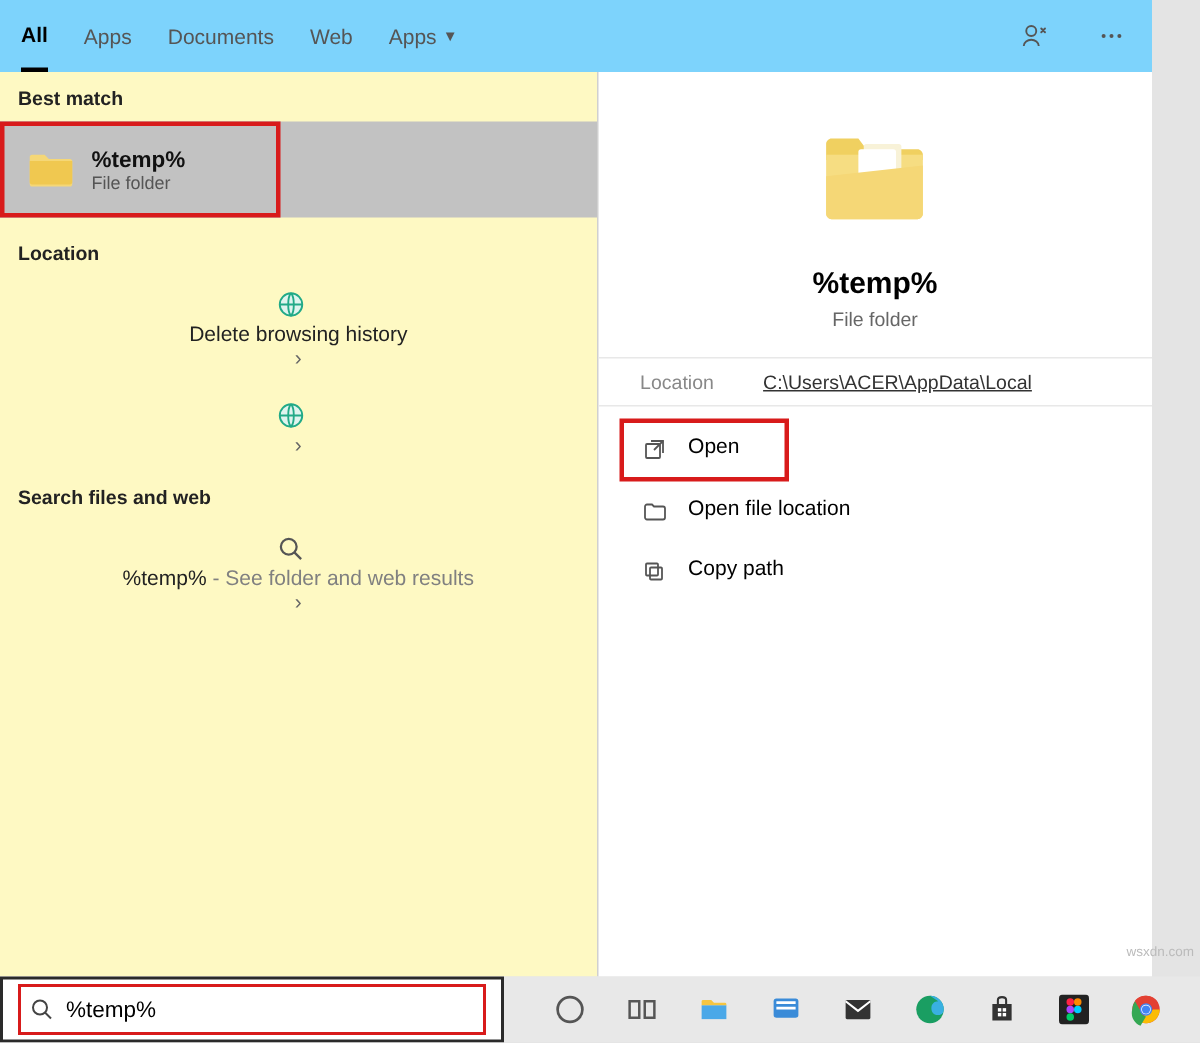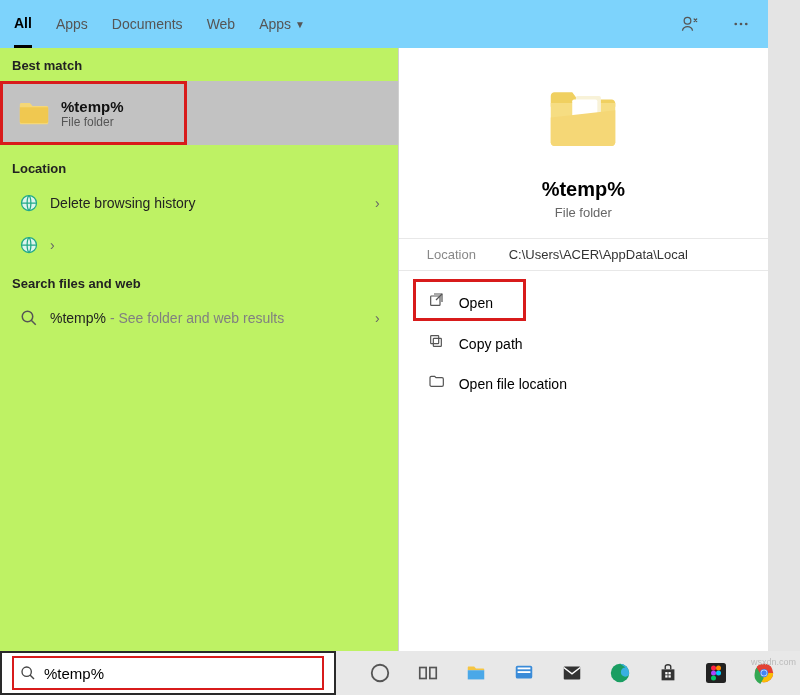--- a/index.html
+++ b/index.html
@@ -8,62 +8,62 @@
     .search-panel { width: 768px; height: 651px; background: #e4e4e4; display: flex; flex-direction: column; }
     
     .tabs { display: flex; align-items: center; background: #7dd3fc; padding: 0 14px; height: 48px; gap: 24px; }
     .tab { font-size: 14px; color: #555; cursor: pointer; height: 100%; display: flex; align-items: center; }
     .tab.active { color: #000; font-weight: 600; border-bottom: 3px solid #000; }
     .tab .chev { margin-left: 4px; font-size: 10px; }
     .tab-spacer { flex: 1; }
     .hdr-icon { color: #555; cursor: pointer; padding: 4px; }
     
     .main { flex: 1; display: flex; }
-    .left { width: 419px; background: #bef264; }
+    .left { width: 419px; background: #fef9c3; }
     .right { width: 390px; background: #fff; border-left: 1px solid #d0d0d0; display: flex; flex-direction: column; align-items: center; }
     
     .section-header { font-size: 13px; font-weight: 600; color: #222; padding: 10px 12px 6px; }
     
     .best-match { display: flex; align-items: center; background: #c2c2c2; padding: 12px 14px; border: 3px solid #d81b1b; margin: 2px 0 6px 0; width: 153px; box-sizing: content-box; }
     .left .best-match-wrap { background: #c2c2c2; }
     .bm-icon { width: 34px; height: 34px; display: flex; align-items: center; justify-content: center; }
     .bm-text { margin-left: 10px; }
     .bm-title { font-size: 15px; font-weight: 600; color: #111; }
     .bm-sub { font-size: 12px; color: #555; }
     
-    .row { display: flex; align-items: center; padding: 10px 18px; cursor: pointer; }
+    .row { display: flex; align-items: center; padding: 10px 30px; cursor: pointer; flex-direction: column; }
     .row .ric { width: 22px; height: 22px; display: flex; align-items: center; justify-content: center; margin-right: 10px; }
     .row .label { font-size: 14px; color: #222; flex: 1; }
     .row .chev { color: #666; font-size: 14px; }
     .row .sec { color: #808080; }
     
     .preview { display: flex; flex-direction: column; align-items: center; padding: 30px 0 18px; }
     .preview-icon { width: 86px; height: 86px; }
     .preview-title { font-size: 20px; font-weight: 600; margin-top: 14px; }
     .preview-sub { font-size: 13px; color: #666; margin-top: 4px; }
     
     .info-row { display: flex; width: 100%; padding: 8px 28px; font-size: 13px; border-top: 1px solid #e8e8e8; border-bottom: 1px solid #e8e8e8; }
     .info-key { color: #888; width: 82px; }
-    .info-val { color: #333; cursor: pointer; }
+    .info-val { color: #333; text-decoration: underline; cursor: pointer; }
     
     .actions { width: 100%; padding: 8px 14px; }
-    .action { display: flex; align-items: flex-end; padding: 9px 12px; font-size: 14px; cursor: pointer; }
+    .action { display: flex; align-items: flex-start; padding: 9px 12px; font-size: 14px; cursor: pointer; }
     .action .aic { width: 22px; height: 22px; display: flex; align-items: center; justify-content: center; margin-right: 12px; color: #555; }
     .action.hl { border: 3px solid #d81b1b; width: 113px; padding: 7px 9px; }
     
     .bottom-bar { position: absolute; bottom: 0; left: 0; width: 800px; height: 44px; display: flex; align-items: center; }
     .search-box { width: 336px; height: 44px; background: #fff; border: 2px solid #2a2a2a; display: flex; align-items: center; padding: 0 10px; }
     .search-box .sic { color: #555; margin-right: 8px; }
     .search-box input { border: none; outline: none; font-size: 15px; flex: 1; }
     .sb-inner { border: 2px solid #d81b1b; display:flex; align-items:center; height: 34px; flex:1; padding: 0 6px;}
     .taskbar { flex: 1; height: 44px; background: #e8e8e8; display: flex; align-items: center; padding-left: 32px; gap: 24px; }
     .tb-icon { width: 24px; height: 24px; display: flex; align-items:center; justify-content:center; cursor:pointer; }
     
     svg { display: block; }
-    .watermark { position: absolute; right: 4px; bottom: 28px; font-size: 9px; color: #bbb; }
+    .watermark { position: absolute; right: 4px; bottom: 56px; font-size: 9px; color: #bbb; }
   </style>
 </head>
 <body>
 
 <div class="search-panel">
   <div class="tabs">
     <div class="tab active">All</div>
     <div class="tab">Apps</div>
     <div class="tab">Documents</div>
     <div class="tab">Web</div>
@@ -167,33 +167,33 @@
                 <rect x="4" y="6" width="14" height="14" rx="1"></rect>
                 <path d="M9 3h12v12"></path>
                 <path d="M21 3l-9 9"></path>
               </svg>
           </div>
           <span>Open</span>
         </div>
         <div class="action">
           <div class="aic">
             <svg width="16" height="16" viewBox="0 0 24 24" fill="none" stroke="#555" stroke-width="1.8">
-                <rect x="8" y="8" width="12" height="12" rx="1"></rect>
-                <rect x="4" y="4" width="12" height="12" rx="1"></rect>
-              </svg>
-          </div>
-          <span>Copy path</span>
+                <path d="M3 7c0-1 1-2 2-2h5l2 2h9c1 0 2 1 2 2v9c0 1-1 2-2 2H5c-1 0-2-1-2-2z"></path>
+              </svg>
+          </div>
+          <span>Open file location</span>
         </div>
         <div class="action">
           <div class="aic">
             <svg width="16" height="16" viewBox="0 0 24 24" fill="none" stroke="#555" stroke-width="1.8">
-                <path d="M3 7c0-1 1-2 2-2h5l2 2h9c1 0 2 1 2 2v9c0 1-1 2-2 2H5c-1 0-2-1-2-2z"></path>
-              </svg>
-          </div>
-          <span>Open file location</span>
+                <rect x="8" y="8" width="12" height="12" rx="1"></rect>
+                <rect x="4" y="4" width="12" height="12" rx="1"></rect>
+              </svg>
+          </div>
+          <span>Copy path</span>
         </div>
       </div>
     </div>
   </div>
 </div>
 
 <div class="bottom-bar">
   <div class="search-box">
     <div class="sb-inner">
       <span class="sic">

